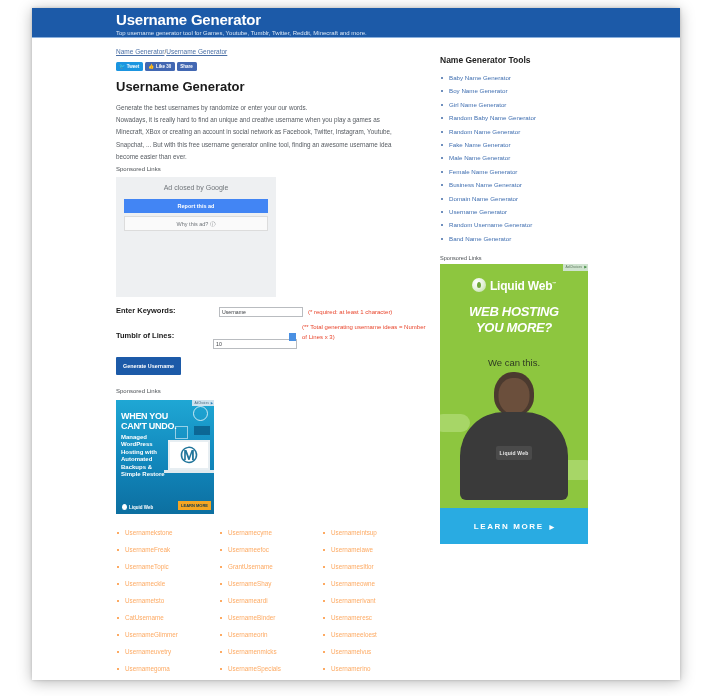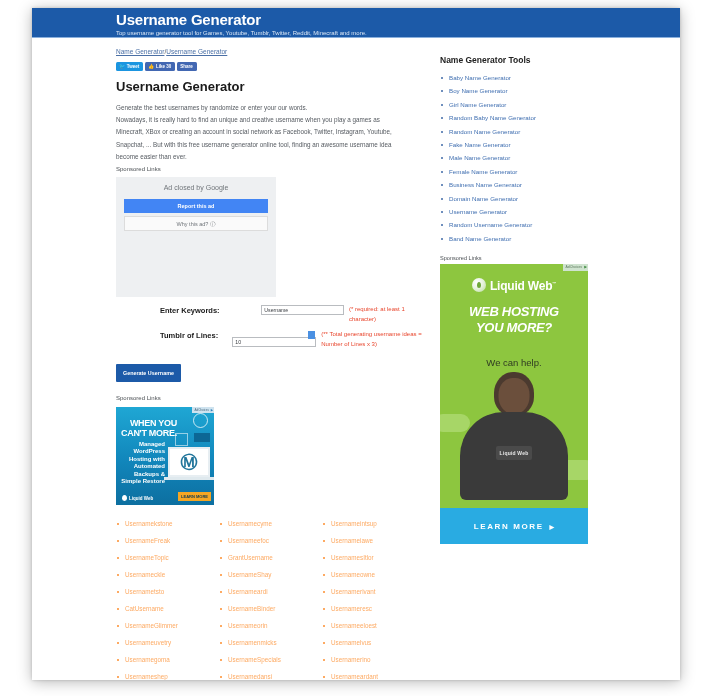--- a/index.html
+++ b/index.html
@@ -158,23 +158,22 @@
     text-align: center;
     padding: 3.5px 0;
     line-height: 6px;
     box-sizing: border-box;
   }
 
   
   .form-grid { margin-top: 4px; }
   .form-row {
     display: flex;
-    align-items: flex-start;
+    align-items: flex-end;
     margin-bottom: 6px;
-    margin-left: 44px;
   }
   .form-label {
     width: 103px;
     font-size: 7.5px;
     font-weight: bold;
     color: #1a1a1a;
     line-height: 12px;
   }
   .inp {
     width: 84px;
@@ -227,28 +226,27 @@
     margin-top: 9px;
     line-height: 6px;
     cursor: pointer;
     font-family: "Liberation Sans", sans-serif;
     border-radius: 1px;
   }
 
   
   .wp-ad {
     width: 98px;
-    height: 98px;
+    height: 114px;
     margin-top: 4px;
     margin-bottom: 10px;
     position: relative;
     background: linear-gradient(180deg, #1fa7d4 0%, #1186bb 55%, #0d6fa0 100%);
     overflow: hidden;
     box-sizing: border-box;
-    text-align: right;
   }
   .wp-choices {
     position: absolute; right: 0; top: 0;
     background: #cfe3ef; color: #4a6b80;
     font-size: 3px; padding: 1px 5px 1px 2px; line-height: 4px;
   }
   .wp-choices::after{
     content:"\25B6"; position:absolute; right:1px; top:1px; font-size:3px; color:#2a7fb8;
   }
   .wp-head {
@@ -507,21 +505,21 @@
 
       <div class="sponsored-label" style="margin-top:12px;">Sponsored Links</div>
 
       <div class="wp-ad">
         <div class="wp-choices">AdChoices</div>
         <div class="wp-deco1"></div>
         <div class="wp-deco2"></div>
         <div class="wp-deco3"></div>
         <div class="wp-head">
           <div>WHEN YOU</div>
-          <div>CAN'T MORE.</div>
+          <div>CAN'T UNDO.</div>
         </div>
         <div class="wp-sub">Managed WordPress Hosting with Automated Backups &amp; Simple Restore</div>
         <div class="wp-laptop">
           <span class="wp-wmark">Ⓜ</span>
         </div>
         <div class="wp-laptop-base"></div>
         <div class="wp-logo-txt">
           <span class="wp-drop"></span>
           <span>Liquid Web</span>
         </div>
@@ -595,21 +593,21 @@
         <div class="lw-brandrow">
           <span class="lw-dropicon"></span>
           <span class="lw-brand"><span>Liquid Web</span><sup>™</sup></span>
         </div>
 
         <div class="lw-head">
           <div>WEB HOSTING</div>
           <div>YOU MORE?</div>
         </div>
 
-        <div class="lw-sub">We can help.</div>
+        <div class="lw-sub">We can this.</div>
 
         <div class="lw-cloud1"></div>
         <div class="lw-cloud2"></div>
 
         <div class="lw-person">
           <div class="lw-head-circle"></div>
           <div class="lw-face"></div>
           <div class="lw-torso"></div>
           <div class="lw-shirt-logo">Liquid Web</div>
         </div>

